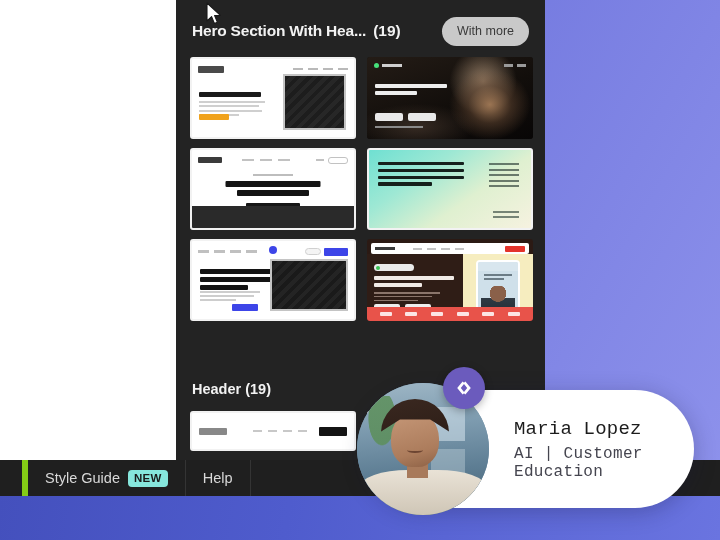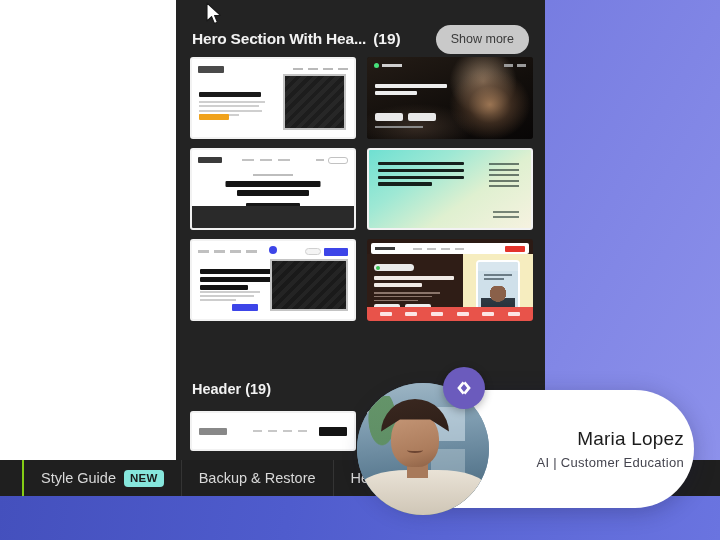--- a/index.html
+++ b/index.html
@@ -28,21 +28,21 @@
   }
   
   .dark-panel {
     position: absolute; left: 176px; top: 0;
     width: 369px; height: 460px;
     background: #232323;
     overflow: hidden;
   }
   
   .section-head {
-    position: absolute; left: 16px; top: 22px;
+    position: absolute; left: 16px; top: 14px;
     width: 337px; height: 34px;
     display: flex; align-items: center; justify-content: center;
   }
   .section-title {
     color: #f2f2f2;
     font-size: 15.5px;
     font-weight: bold;
     letter-spacing: -0.2px;
     white-space: nowrap;
   }
@@ -213,39 +213,39 @@
     background:#1f1f1f;
     display:flex; align-items:center;
   }
   .tb-item {
     height:36px; display:flex; align-items:center; gap:8px;
     color:#d9d9d9; font-size:14.5px;
     padding:0 17px;
     border-right:1px solid #343434;
     cursor:pointer; white-space:nowrap;
   }
-  .tb-item:first-child { border-left:2px solid #84cc16; margin-left:22px; }
+  .tb-item:first-child { border-left:6px solid #84cc16; margin-left:22px; }
   .badge-new {
     background:#86e6dc; color:#1a1a1a;
     font-size:11.5px; font-weight:bold;
     border-radius:4px; padding:2px 6px 3px;
     letter-spacing:.3px;
   }
   
   .speaker {
     position:absolute; left:364px; top:390px;
     width:330px; height:118px;
     background:#fff;
     border-radius:59px;
     box-shadow:0 4px 22px rgba(20,20,60,.28);
     display:flex; align-items:center;
   }
-  .speaker-text { margin-left:150px; text-align:right; width:170px; }
+  .speaker-text { margin-left:150px; text-align:left; width:170px;font-family:Liberation Mono, monospace; }
   .speaker-name { font-size:19px; color:#1c1c1c; letter-spacing:.2px; }
-  .speaker-role { font-size:13px; color:#45454f; margin-top:5px; letter-spacing:.3px; }
+  .speaker-role { font-size:16px; color:#45454f; margin-top:5px; letter-spacing:.3px; }
   .avatar {
     position:absolute; left:357px; top:383px;
     width:132px; height:132px; border-radius:50%;
     overflow:hidden;
     background:#6f8fa8;
   }
   .avatar .bg {
     position:absolute; inset:0;
     background:
       linear-gradient(175deg,#9fb7c6 0%,#7e9cb0 32%,#5d7d93 66%,#46606f 100%);
@@ -287,21 +287,21 @@
 
 <div id="stage">
 
   <div class="white-panel"></div>
 
   <div class="dark-panel">
 
     <div class="section-head">
       <span class="section-title">Hero Section With Hea...</span>
       <span class="section-count">(19)</span>
-      <button class="show-more">Show more</button>
+      <button class="show-more">With more</button>
     </div>
 
     <div class="grid">
 
       <div class="thumb framed c1">
         <div class="navbar">
           <span class="logochip"></span>
           <span class="navlinks">
               <i></i>
               <i></i>
@@ -476,23 +476,20 @@
   </div>
 
   <div class="blue-band"></div>
 
   <div class="toolbar">
     <div class="tb-item">
       <span>Style Guide</span>
       <span class="badge-new">NEW</span>
     </div>
     <div class="tb-item">
-      <span>Backup &amp; Restore</span>
-    </div>
-    <div class="tb-item">
       <span>Help</span>
     </div>
   </div>
 
   <div class="speaker">
     <div class="speaker-text">
       <div class="speaker-name">Maria Lopez</div>
       <div class="speaker-role">AI  |  Customer Education</div>
     </div>
   </div>

